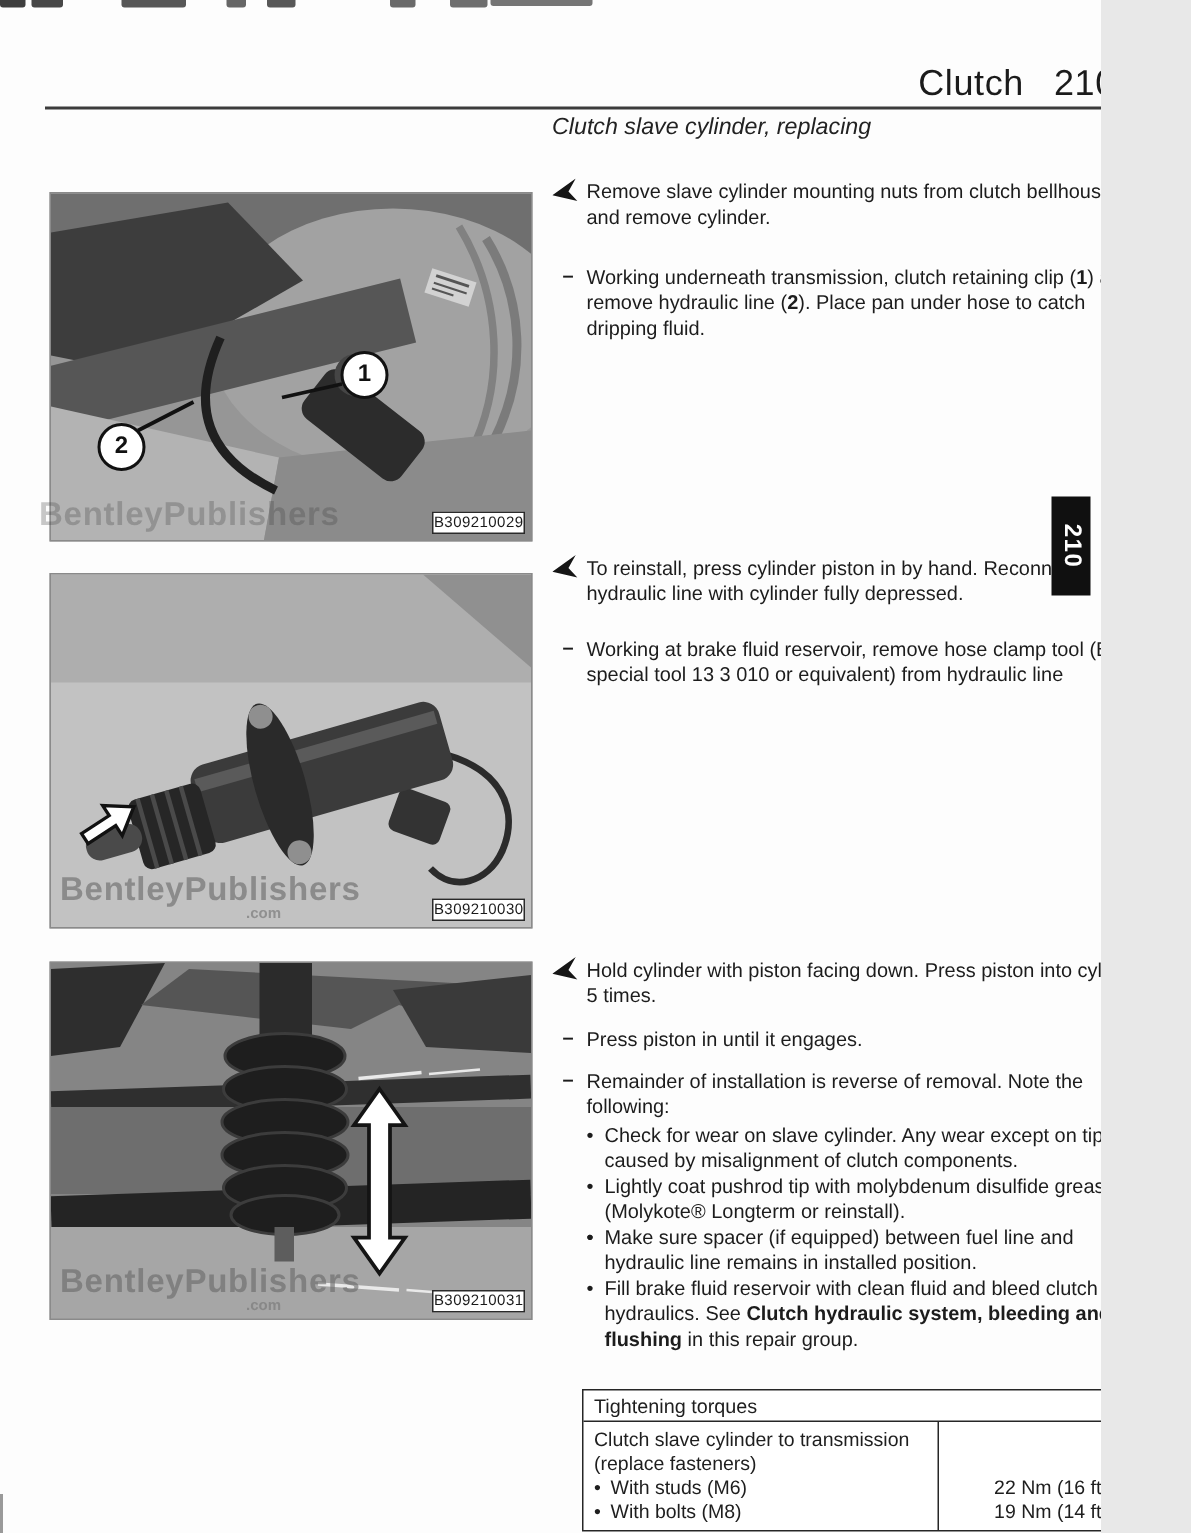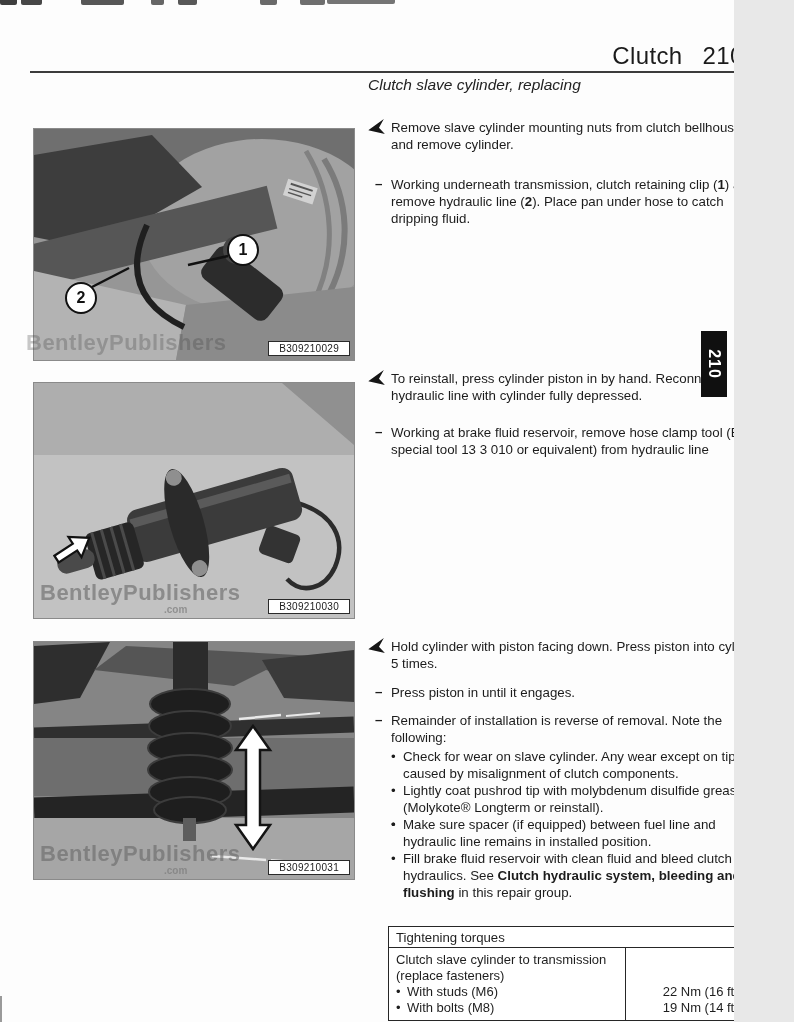--- a/index.html
+++ b/index.html
@@ -19,21 +19,21 @@
     font-size:24px; letter-spacing:.4px; color:#1b1b1b; }
   .hdr-title .gap { display:inline-block; width:20px; }
   .hdr-rule { position:absolute; top:71px; left:30px; width:736px; height:2px; background:#3c3c3c; }
   .hdr-sub { position:absolute; top:76px; left:368px; width:398px; text-align:left;
     font-style:italic; font-size:15.5px; color:#222; }
 
   
   .fig { position:absolute; left:33px; width:322px; border:1px solid #8a8a8a; background:#a9a9a9; }
   .fig svg { display:block; }
   .fig-code { position:absolute; right:4px; bottom:4px; background:#fff; border:1px solid #2a2a2a;
-    font-size:10px; padding:1px 10px; color:#1a1a1a; letter-spacing:.3px; }
+    font-size:10px; padding:1px 0; color:#1a1a1a; letter-spacing:.3px; }
   .callout { position:absolute; width:32px; height:32px; border-radius:50%; background:#fff;
     border:2.5px solid #111; display:flex; align-items:center; justify-content:center;
     font-size:16px; font-weight:bold; color:#111; }
   .watermark { position:absolute; left:6px; bottom:12px; font-size:22px; font-weight:bold;
     letter-spacing:.5px; }
   .wm-gray  { color:rgba(105,105,105,.62); }
   .wm-faint { color:rgba(60,60,60,.28); }
   .wm-dom { position:absolute; font-size:10px; font-weight:bold;text-align:right; }
 
   

